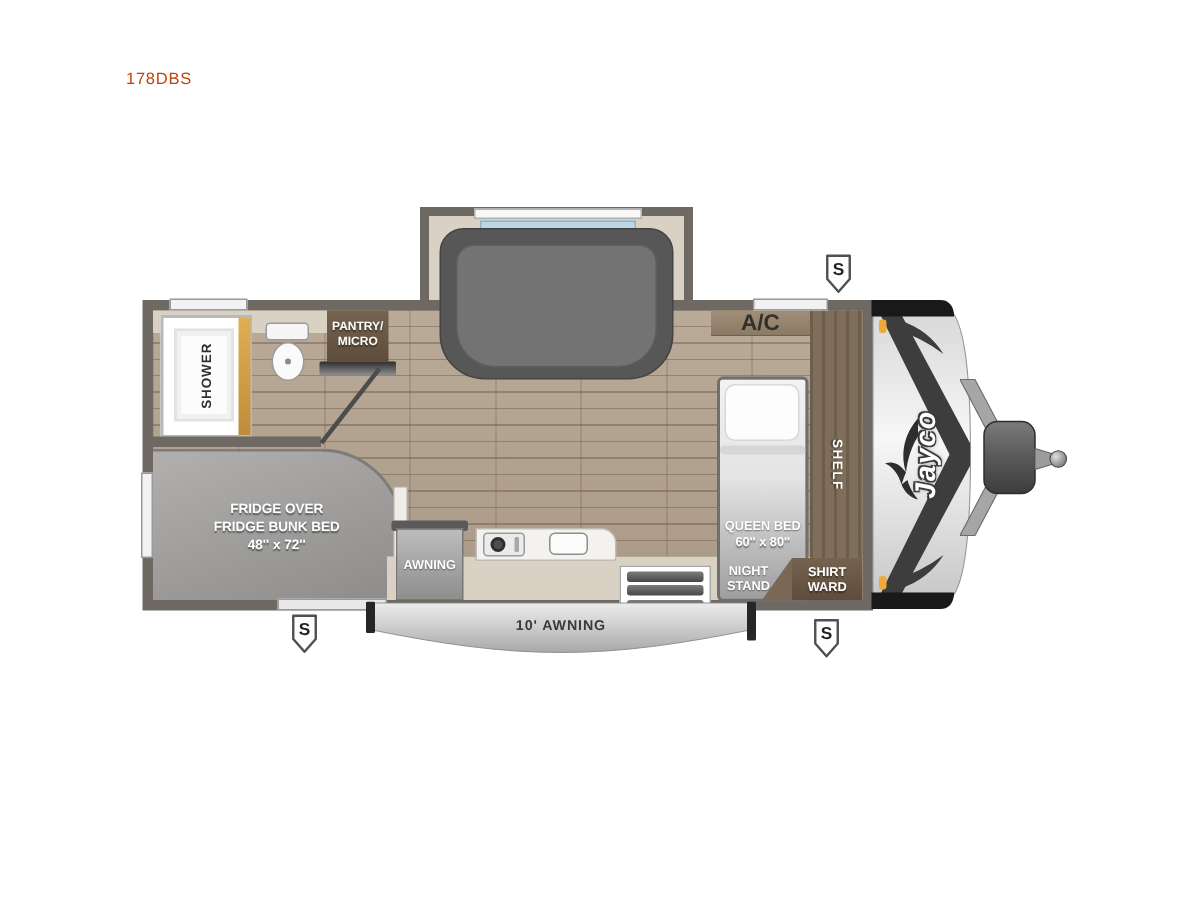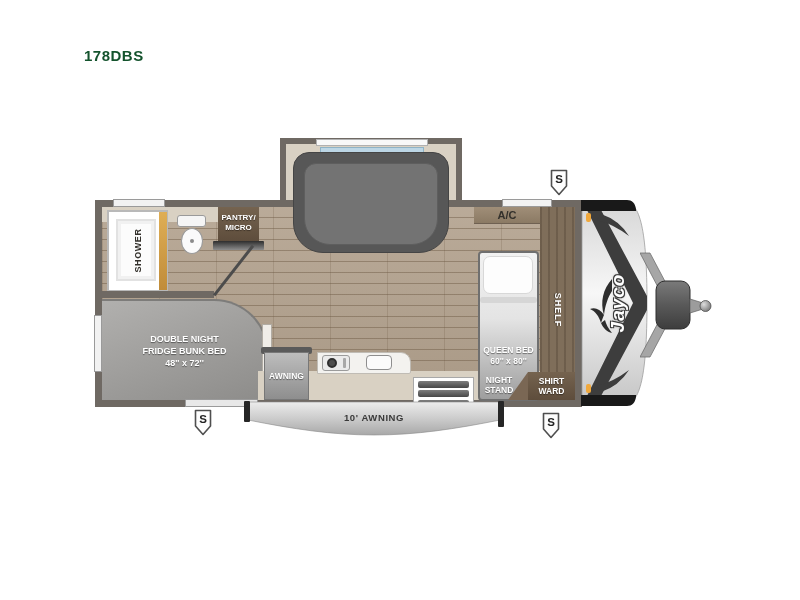--- a/index.html
+++ b/index.html
@@ -18,21 +18,21 @@
        text-shadow:0 1px 1px rgba(0,0,0,.45);}
   .lbl-dark{font-weight:bold;color:#33302b;text-align:center;}
   .flexc{display:flex;align-items:center;justify-content:center;}
   .tread{height:7px;background:linear-gradient(180deg,#7d7d7d,#474747);border-radius:2px;margin:2.5px 4px;}
 </style>
 </head>
 <body>
 
 <div class="canvas">
 
-  <div class="abs" style="left:84px;top:47px;font-size:15px;letter-spacing:.5px;color:#14532d;font-weight:bold;">178DBS</div>
+  <div class="abs" style="left:84px;top:47px;font-size:11px;letter-spacing:.5px;color:#c2410c;">178DBS</div>
 
   <div class="abs wall" style="left:280px;top:138px;width:182px;height:69px;"></div>
   <div class="abs cream" style="left:286px;top:144px;width:170px;height:63px;"></div>
   <div class="abs" style="left:316px;top:139px;width:112px;height:7px;background:#f8f8f8;border:1px solid #b0b0b0;"></div>
   <div class="abs" style="left:320px;top:147px;width:104px;height:7px;background:#bcd6e5;border:1px solid #8fb3c6;"></div>
 
   <div class="abs wall" style="left:95px;top:200px;width:487px;height:207px;"></div>
   <div class="abs wood" style="left:102px;top:207px;width:473px;height:193px;"></div>
 
   <div class="abs cream" style="left:102px;top:207px;width:116px;height:15px;"></div>
@@ -54,21 +54,21 @@
       <span style="display:block;">MICRO</span>
     </div>
   </div>
   <div class="abs" style="left:213px;top:241px;width:51px;height:9px;background:linear-gradient(180deg,#2e2e2e,#8c8c8c);border-radius:1px;"></div>
 
   <div class="abs wall" style="left:102px;top:291px;width:112px;height:7px;"></div>
   <div class="abs" style="left:214px;top:294px;width:63px;height:2.5px;background:#4c4c4c;transform:rotate(-52deg);transform-origin:left center;"></div>
 
   <div class="abs" style="left:102px;top:299px;width:167px;height:101px;background:linear-gradient(160deg,#b1b0ae,#8d8c8a);border-top:2px solid #7d7c7a;border-right:2px solid #7d7c7a;border-radius:0 55px 0 0;"></div>
   <div class="abs lbl" style="left:107px;top:333px;width:155px;font-size:9px;line-height:12px;">
-    <span style="display:block;">DOUBLE NIGHT</span>
+    <span style="display:block;">FRIDGE OVER</span>
     <span style="display:block;">FRIDGE BUNK BED</span>
     <span style="display:block;">48'' x 72''</span>
   </div>
   <div class="abs" style="left:262px;top:324px;width:10px;height:76px;background:#f0ede8;border:1px solid #b1aca4;"></div>
 
   <div class="abs cream" style="left:258px;top:371px;width:317px;height:29px;"></div>
 
   <div class="abs" style="left:261px;top:347px;width:51px;height:7px;background:#5a5a5a;border-radius:2px;"></div>
   <div class="abs flexc" style="left:264px;top:352px;width:45px;height:48px;background:linear-gradient(180deg,#bdbdbd,#8e8e8e);border:1px solid #777;">
     <span class="lbl" style="font-size:8.5px;">AWNING</span>
@@ -76,21 +76,21 @@
 
   <div class="abs" style="left:317px;top:352px;width:94px;height:22px;background:#f3f2ef;border:1px solid #c0bcb5;border-radius:0 10px 2px 0;"></div>
   <div class="abs" style="left:322px;top:355px;width:28px;height:16px;background:#ebebeb;border:1px solid #9b9b9b;border-radius:3px;">
     <div class="abs" style="left:4px;top:2px;width:10px;height:10px;border-radius:50%;background:#4e4e4e;border:2px solid #2f2f2f;"></div>
     <div class="abs" style="right:3px;top:2px;width:3px;height:10px;background:#a8a8a8;border-radius:1px;"></div>
   </div>
   <div class="abs" style="left:366px;top:355px;width:26px;height:15px;background:#fbfbfb;border:1.5px solid #8e8e8e;border-radius:4px;"></div>
 
 
   <div class="abs flexc" style="left:474px;top:207px;width:66px;height:17px;background:linear-gradient(180deg,#a08e78,#8b7a64);border-bottom:1px solid #6f6152;">
-    <span class="lbl-dark" style="font-size:11px;">A/C</span>
+    <span class="lbl-dark" style="font-size:15px;">A/C</span>
   </div>
 
   <div class="abs" style="left:478px;top:223px;width:61px;height:150px;border:2px solid #6f6f6f;border-radius:4px;overflow:hidden;background:linear-gradient(180deg,#f2f2f2 0%,#e4e4e4 45%,#9e9e9e 100%);margin-top:28px;">
     <div class="abs" style="left:3px;top:3px;width:50px;height:38px;background:#fdfdfd;border:1px solid #d8d8d8;border-radius:7px;"></div>
     <div class="abs" style="left:0px;top:44px;width:57px;height:6px;background:#d2d2d2;border-radius:3px;opacity:.85;"></div>
     <div class="abs lbl" style="left:0px;top:92px;width:57px;font-size:8.5px;line-height:11px;">
       <span style="display:block;">QUEEN BED</span>
       <span style="display:block;">60'' x 80''</span>
     </div>
   </div>

